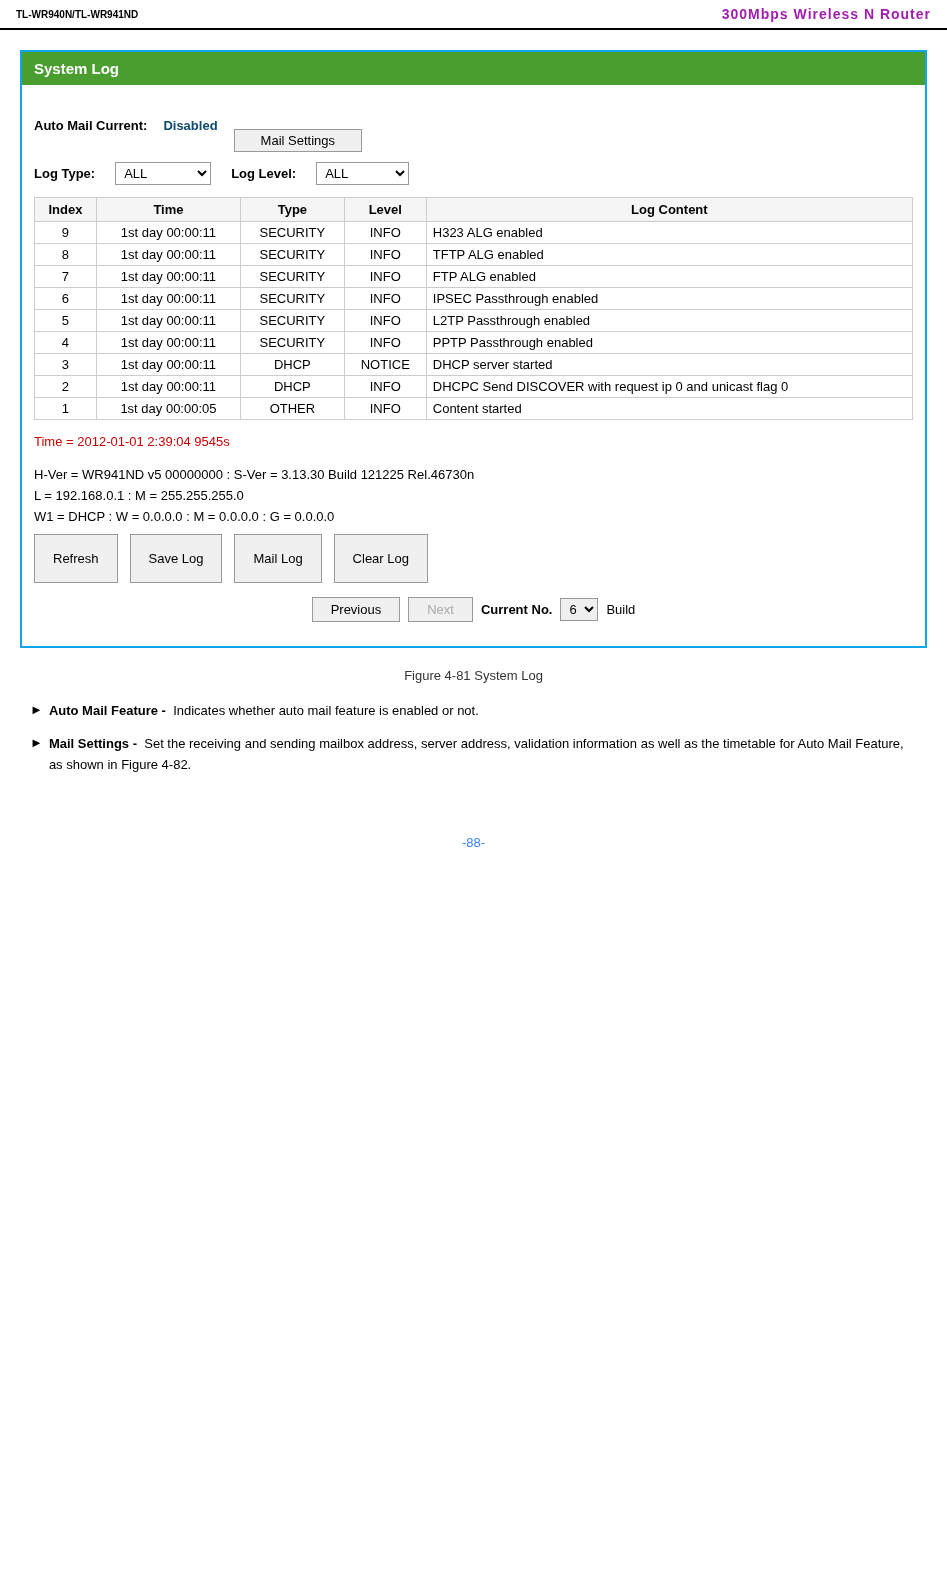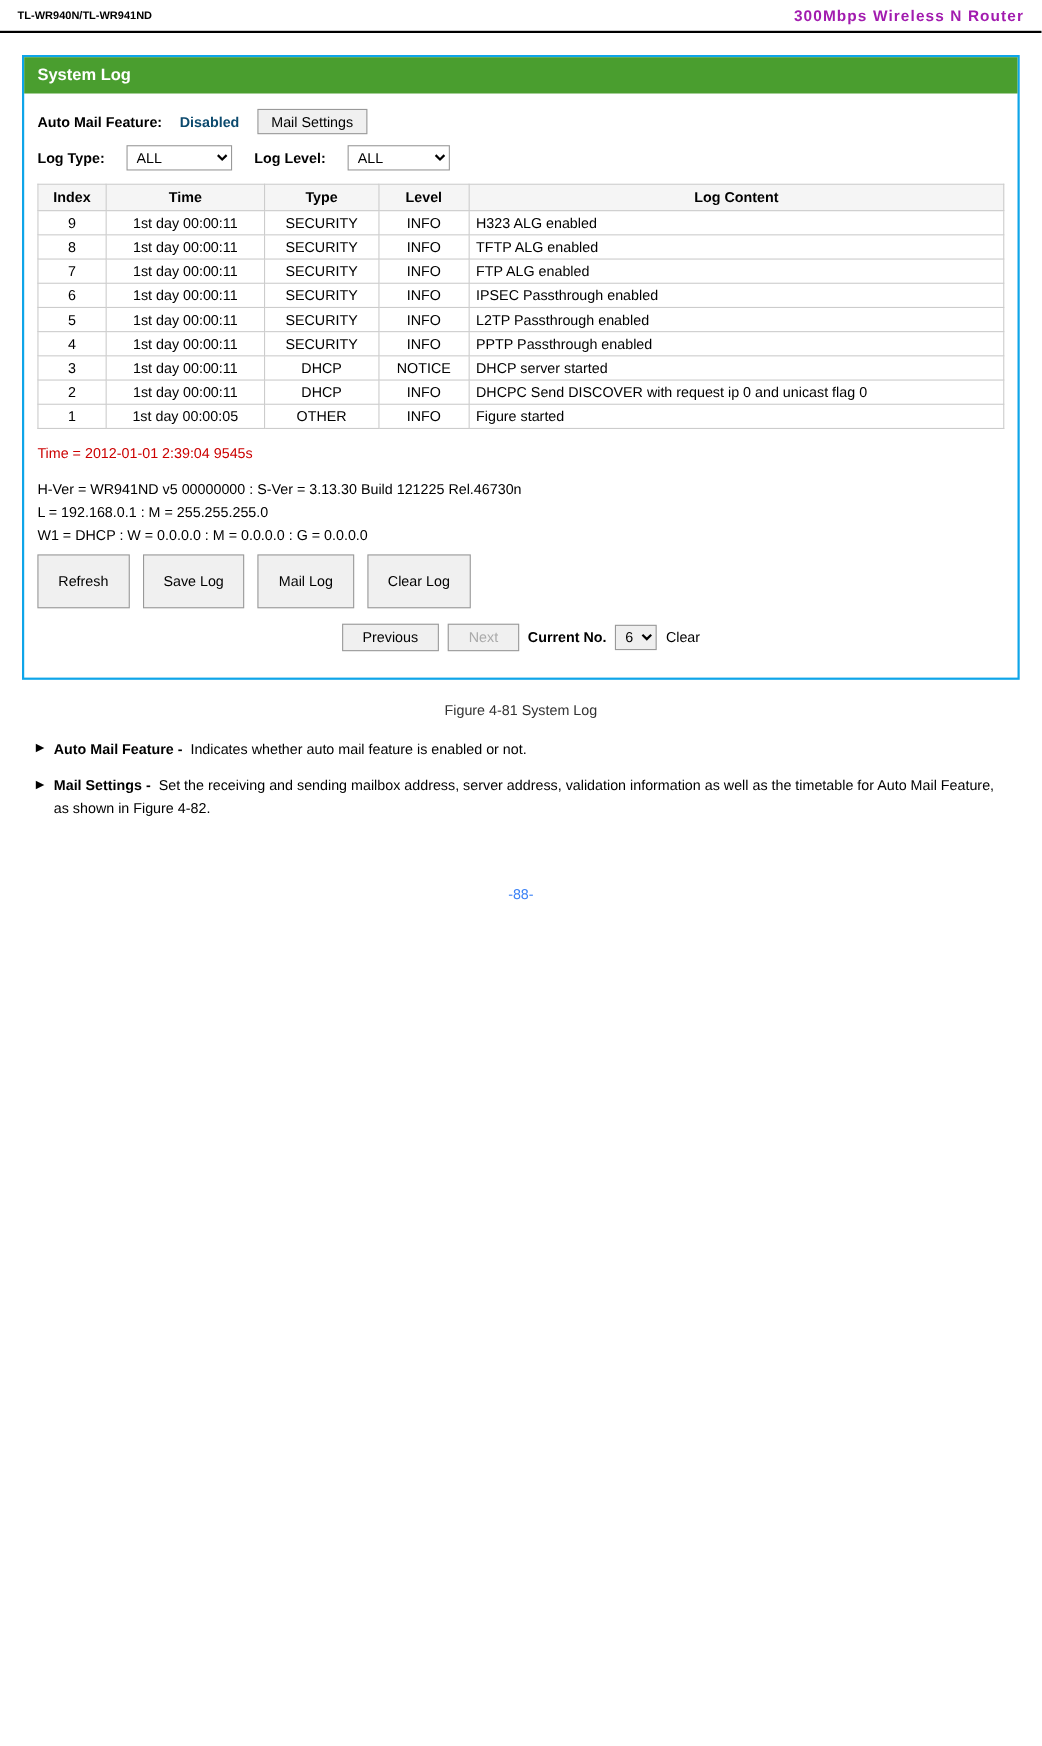--- a/index.html
+++ b/index.html
@@ -64,23 +64,24 @@
       font-weight: bold;
       white-space: nowrap;
     }
     .auto-mail-disabled {
       color: #0c4a6e;
       font-weight: bold;
     }
     .btn-mail-settings {
       border: 1px solid #999;
       background: #f0f0f0;
-      padding: 3px 12px;
+      padding: 3px 26px;
       cursor: pointer;
       font-size: 13px;
+      margin-top: 30px;
     }
     .form-row2 {
       display: flex;
       align-items: center;
       margin-bottom: 12px;
       gap: 20px;
     }
     .select-field {
       border: 1px solid #999;
       padding: 2px 4px;
@@ -214,21 +215,21 @@
   <span class="header-desc">300Mbps  Wireless  N  Router</span>
 </div>
 
 <div class="main">
 
   <div class="panel">
     <div class="panel-header">System Log</div>
     <div class="panel-body">
 
       <div class="form-row">
-        <span class="form-label">Auto Mail Feature:</span>
+        <span class="form-label">Auto Mail Current:</span>
         <span class="auto-mail-disabled">Disabled</span>
         <button class="btn-mail-settings">Mail Settings</button>
       </div>
 
       <div class="form-row2">
         <span class="form-label">Log Type:</span>
         <select class="select-field">
           <option>ALL</option>
           <option>DHCP</option>
           <option>SECURITY</option>
@@ -308,21 +309,21 @@
               <td class="center">1st day 00:00:11</td>
               <td class="center">DHCP</td>
               <td class="center">INFO</td>
               <td class="log-content">DHCPC Send DISCOVER with request ip 0 and unicast flag 0</td>
             </tr>
             <tr>
               <td class="center">1</td>
               <td class="center">1st day 00:00:05</td>
               <td class="center">OTHER</td>
               <td class="center">INFO</td>
-              <td class="log-content">Figure started</td>
+              <td class="log-content">Content started</td>
             </tr>
           </tbody>
       </table>
 
       <div class="status-info">Time = 2012-01-01 2:39:04 9545s</div>
       <div class="status-info2">H-Ver = WR941ND v5 00000000 : S-Ver = 3.13.30 Build 121225 Rel.46730n</div>
       <div class="status-info2">L = 192.168.0.1 : M = 255.255.255.0</div>
       <div class="status-info2">W1 = DHCP : W = 0.0.0.0 : M = 0.0.0.0 : G = 0.0.0.0</div>
 
       <div class="action-btns">
@@ -332,21 +333,21 @@
         <button class="action-btn">Clear Log</button>
       </div>
 
       <div class="pagination">
         <button class="page-btn">Previous</button>
         <button class="page-btn disabled">Next</button>
         <span class="current-no-label">Current No.</span>
         <select class="current-no-select">
           <option>6</option>
         </select>
-        <span class="page-label">Clear</span>
+        <span class="page-label">Build</span>
       </div>
 
     </div>
   </div>
 
   <div class="figure-caption">Figure 4-81    System Log</div>
 
   <div class="desc-section">
     <div class="desc-item">
       <span class="desc-arrow">►</span>

